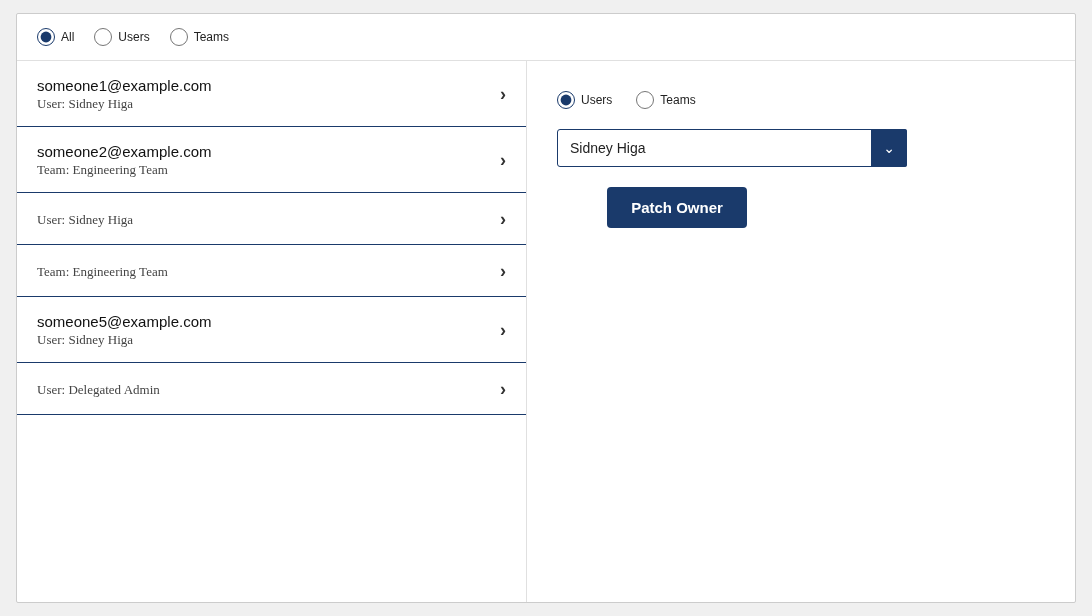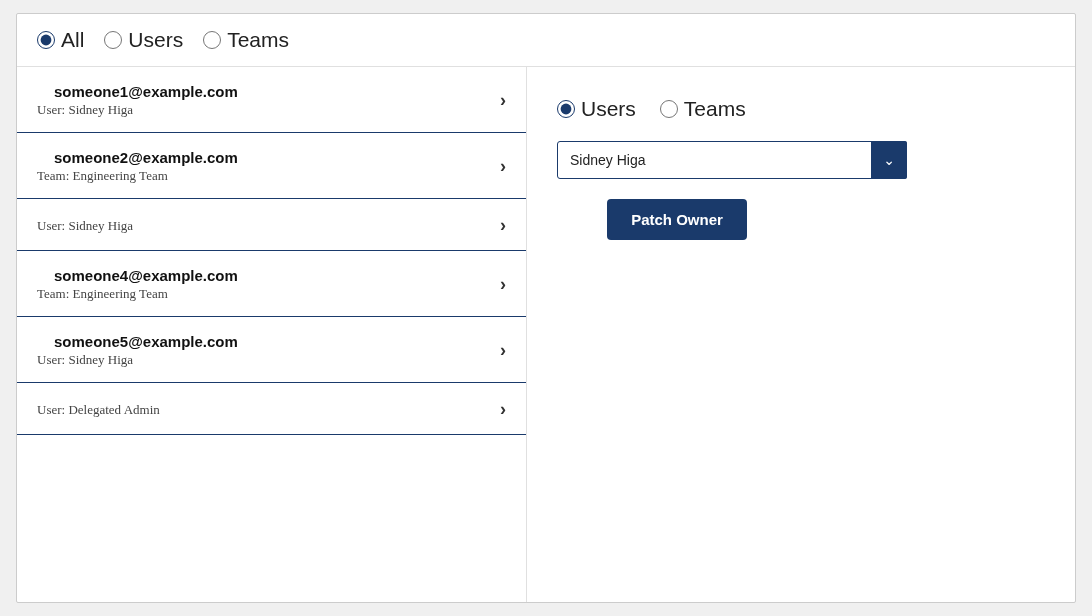--- a/index.html
+++ b/index.html
@@ -40,21 +40,21 @@
       gap: 6px;
       cursor: pointer;
     }
     .radio-item input[type="radio"] {
       width: 18px;
       height: 18px;
       accent-color: #1a3a6b;
       cursor: pointer;
     }
     .radio-label {
-      font-size: 21px;
+      font-size: 12px;
       color: #222;
     }
     .content-area {
       display: flex;
       flex: 1;
       overflow: hidden;
     }
     
     .left-panel {
       width: 510px;
@@ -77,23 +77,22 @@
       border-bottom: 1.5px solid #1a3a6b;
       cursor: pointer;
     }
     .list-item-text {
       display: flex;
       flex-direction: column;
       gap: 2px;
     }
     .list-item-email {
       font-size: 15px;
-      font-weight: bold;
+      font-weight: normal;
       color: #111;
-      margin-left: 17px;
     }
     .list-item-sub {
       font-size: 13px;
       color: #444;
       font-family: Liberation Serif, serif;
     }
     .chevron {
       color: #333;
       font-size: 18px;
       font-weight: bold;
@@ -196,21 +195,20 @@
     <span class="chevron">›</span>
   </div>
         <div class="list-item">
     <div class="list-item-text">
       <span class="list-item-sub">User: Sidney Higa</span>
     </div>
     <span class="chevron">›</span>
   </div>
         <div class="list-item">
     <div class="list-item-text">
-      <span class="list-item-email">someone4@example.com</span>
       <span class="list-item-sub">Team: Engineering Team</span>
     </div>
     <span class="chevron">›</span>
   </div>
         <div class="list-item">
     <div class="list-item-text">
       <span class="list-item-email">someone5@example.com</span>
       <span class="list-item-sub">User: Sidney Higa</span>
     </div>
     <span class="chevron">›</span>

